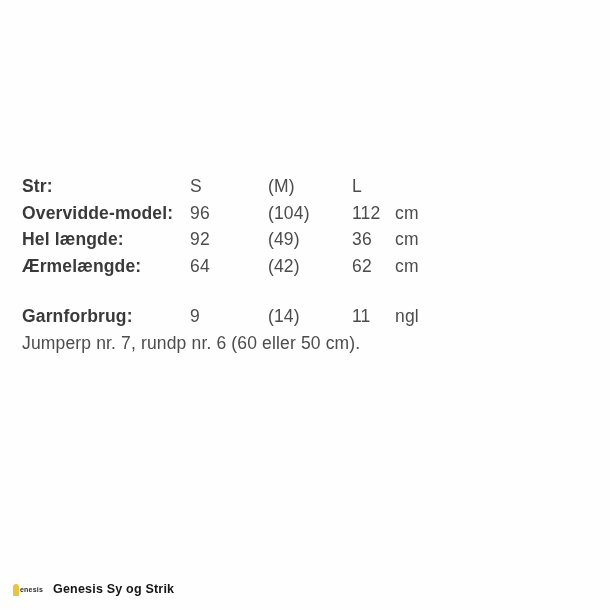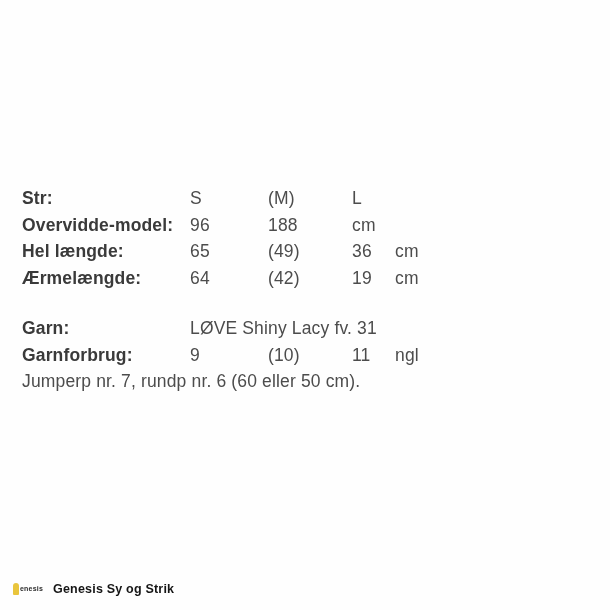--- a/index.html
+++ b/index.html
@@ -11,21 +11,21 @@
     overflow: hidden;
   }
   .page {
     position: absolute;
     inset: 0;
     background: #fefefe;
   }
   .spec {
     position: absolute;
     left: 22px;
-    top: 188px;
+    top: 176px;
     width: 570px;
   }
   .row {
     display: grid;
     grid-template-columns: 168px 78px 84px 43px auto;
     align-items: baseline;
     height: 26.5px;
     font-size: 17.5px;
     letter-spacing: 0.15px;
     white-space: nowrap;
@@ -41,21 +41,21 @@
     font-weight: 400;
     color: #4c4c4c;
   }
   .gap-a { height: 24px; }
   .gap-b { height: 27px; }
   .footer {
     position: absolute;
     left: 13px;
     top: 582px;
     display: flex;
-    align-items: flex-start;
+    align-items: flex-end;
   }
   .logo {
     display: flex;
     align-items: center;
     height: 13px;
   }
   .logo-glyph {
     display: inline-block;
     width: 6px;
     height: 12px;
@@ -88,51 +88,48 @@
       <span class="label">Str:</span>
       <span class="val">S</span>
       <span class="val">(M)</span>
       <span class="val">L</span>
       <span class="val"></span>
     </div>
 
     <div class="row">
       <span class="label">Overvidde-model:</span>
       <span class="val">96</span>
-      <span class="val">188</span>
+      <span class="val">(104)</span>
+      <span class="val">112</span>
       <span class="val">cm</span>
     </div>
 
     <div class="row">
       <span class="label">Hel længde:</span>
-      <span class="val">65</span>
+      <span class="val">92</span>
       <span class="val">(49)</span>
       <span class="val">36</span>
       <span class="val">cm</span>
     </div>
 
     <div class="row">
       <span class="label">Ærmelængde:</span>
       <span class="val">64</span>
       <span class="val">(42)</span>
-      <span class="val">19</span>
+      <span class="val">62</span>
       <span class="val">cm</span>
     </div>
 
     <div class="gap-a"></div>
 
-    <div class="row wide">
-      <span class="label">Garn:</span>
-      <span class="val">LØVE Shiny Lacy fv. 31</span>
-    </div>
 
     <div class="row">
       <span class="label">Garnforbrug:</span>
       <span class="val">9</span>
-      <span class="val">(10)</span>
+      <span class="val">(14)</span>
       <span class="val">11</span>
       <span class="val">ngl</span>
     </div>
 
     <div class="row wide">
       <span class="val">Jumperp nr. 7, rundp nr. 6 (60 eller 50 cm).</span>
     </div>
 
     <div class="gap-b"></div>
 

